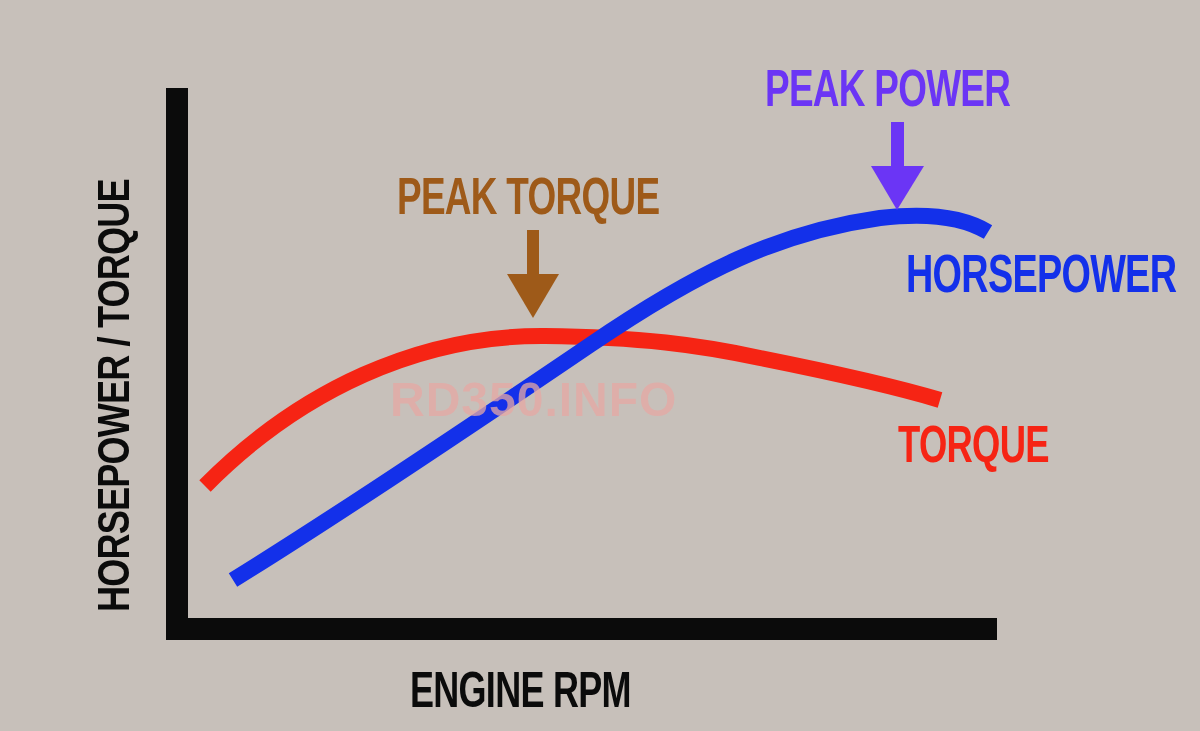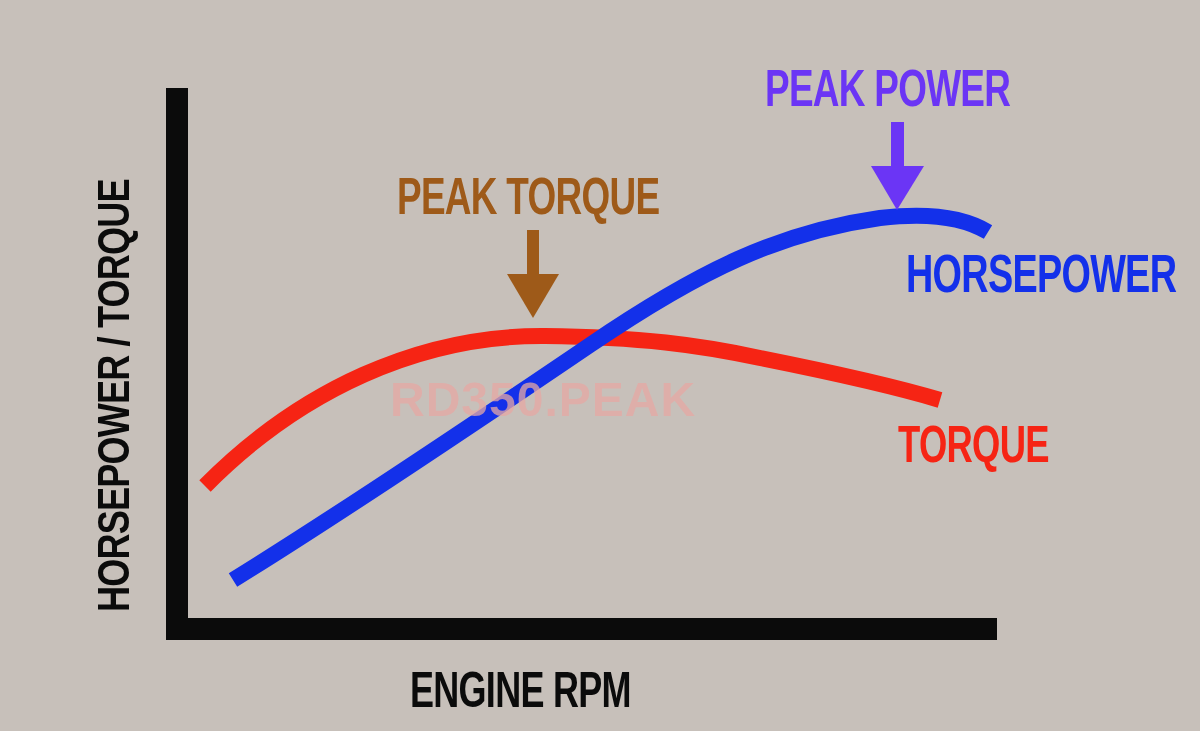--- a/index.html
+++ b/index.html
@@ -53,20 +53,20 @@
       <rect x="527" y="230" width="12" height="46" fill="#9e5a19"></rect>
       <polygon points="507,274 559,274 533,318" fill="#9e5a19"></polygon>
     </g>
 
     <g>
       <rect x="891" y="122" width="13" height="46" fill="#6b35f5"></rect>
       <polygon points="871,166 924,166 897,210" fill="#6b35f5"></polygon>
     </g>
   </svg>
 
-  <div class="lbl watermark">RD350.PEAK</div>
+  <div class="lbl watermark">RD350.INFO</div>
   <div class="ylabel">HORSEPOWER / TORQUE</div>
   <div class="lbl xlabel">ENGINE RPM</div>
   <div class="lbl peak-torque">PEAK TORQUE</div>
   <div class="lbl peak-power">PEAK POWER</div>
   <div class="lbl hp-label">HORSEPOWER</div>
   <div class="lbl tq-label">TORQUE</div>
 </div>
 
 </body></html>

